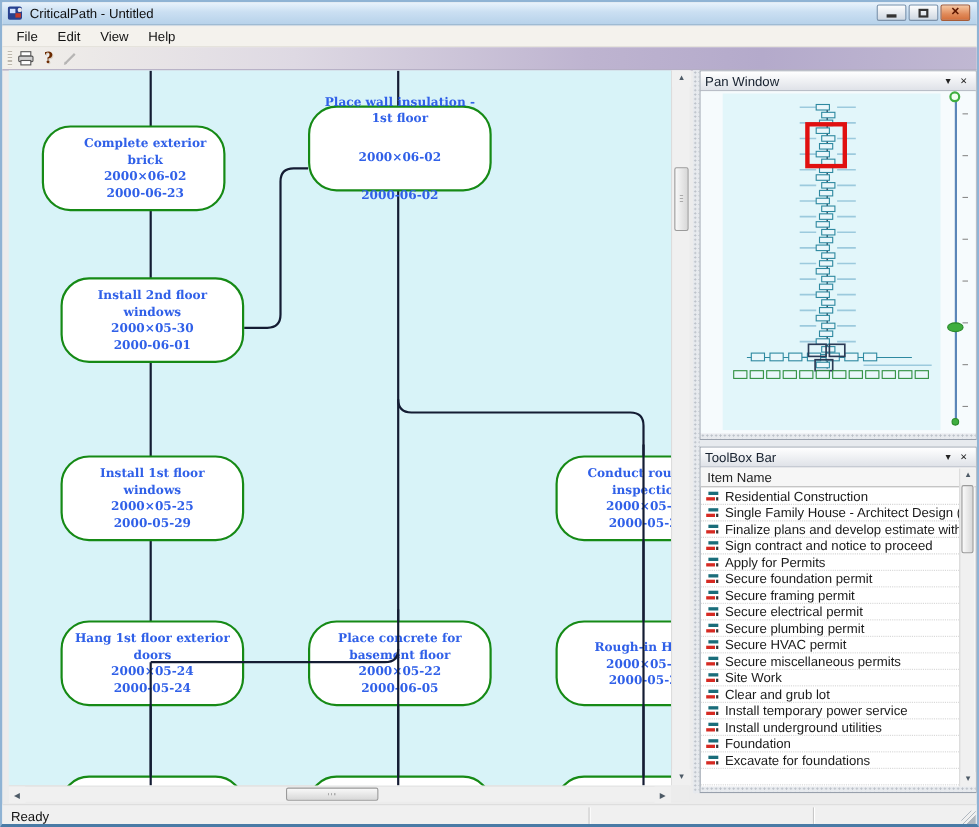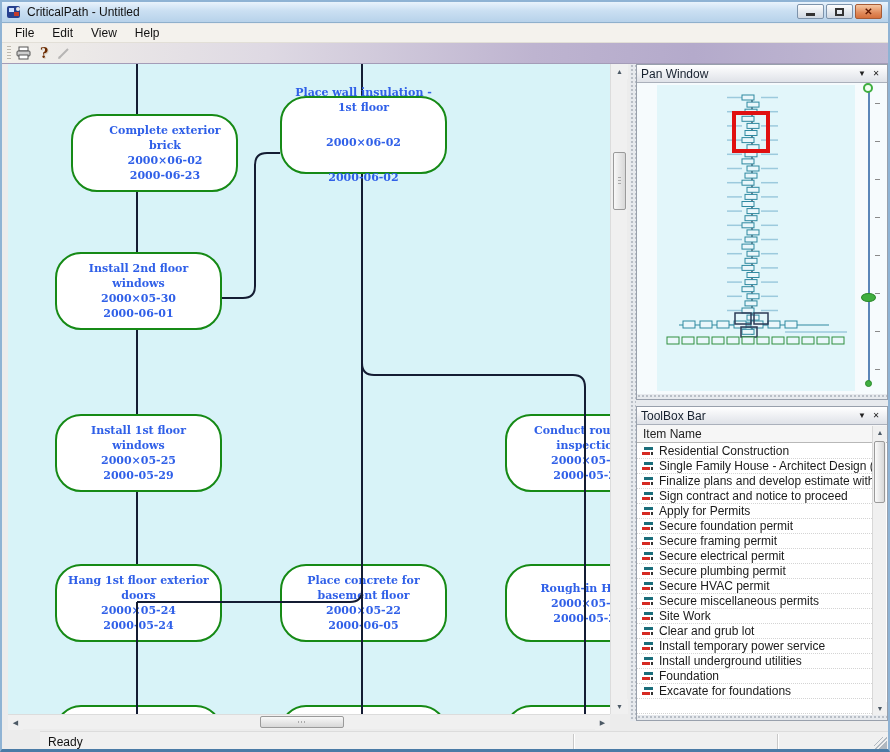--- a/index.html
+++ b/index.html
@@ -101,21 +101,21 @@
   .task-icon i{ position:absolute; display:block; }
   .task-icon .b1{ left:3px; top:2px; width:9px; height:3px; background:#1a6d7a; }
   .task-icon .b2{ left:1px; top:7px; width:8px; height:3px; background:#d62a22; }
   .task-icon .b3{ left:10px; top:7px; width:2px; height:3px; background:#333; }
   .list-scroll{ position:absolute; top:19px; right:1px; bottom:5px; width:14px; background:#f0f0f0; border-left:1px solid #d8d8d8; }
   .list-scroll .sb-arrow{ width:14px; height:13px; left:0; }
   .list-thumb{ position:absolute; left:1px; right:1px; top:15px; height:62px;
     background:linear-gradient(90deg,#fafafa,#d8d8d8); border:1px solid #9a9a9a; border-radius:2px; }
   
   .statusbar{ position:absolute; left:0; right:0; top:729px; height:20px; background:#f0f0f0;
-    border-top:1px solid #dcdcdc; font-size:12px; color:#111;margin-left:38px; }
+    border-top:1px solid #dcdcdc; font-size:12px; color:#111; }
   .status-text{ position:absolute; left:8px; top:3px; }
   .status-sep{ position:absolute; top:2px; bottom:2px; width:1px; background:#c8c8c8; box-shadow:1px 0 0 #ffffff; }
   .size-grip{ position:absolute; right:1px; bottom:1px; width:13px; height:13px;
     background:
       linear-gradient(135deg, transparent 0 6px, #b0b8c0 6px 7px, transparent 7px 9px, #b0b8c0 9px 10px, transparent 10px 12px, #b0b8c0 12px 13px);
   }
 </style>
 </head>
 <body>
 
@@ -174,21 +174,21 @@
   <div class="canvas">
     <svg class="lay-under" width="602" height="650">
       <g stroke="#141c33" stroke-width="2" fill="none">
         <path d="M129 0 V650"></path>
         <path d="M354 0 V650"></path>
         <path d="M272 89 H259 Q247 89 247 101 V222 Q247 234 235 234 H214"></path>
         <path d="M354 299 Q354 311 366 311 H565 Q577 311 577 323 V650"></path>
       </g>
     </svg>
     <div class="lay-nodes" id="canvas-nodes">
-        <div class="node" style="left: 63px; top: 50px; padding-left: 29px;">
+        <div class="node" style="left: 30px; top: 50px; padding-left: 29px;">
           <div>Complete exterior brick</div>
           <div>2000×06-02</div>
           <div>2000-06-23</div>
         </div>
         <div class="node" style="left: 272px; top: 32px; gap: 20px;">
           <div>Place wall insulation - 1st floor</div>
           <div>2000×06-02</div>
           <div>2000-06-02</div>
         </div>
         <div class="node" style="left: 47px; top: 188px;">

